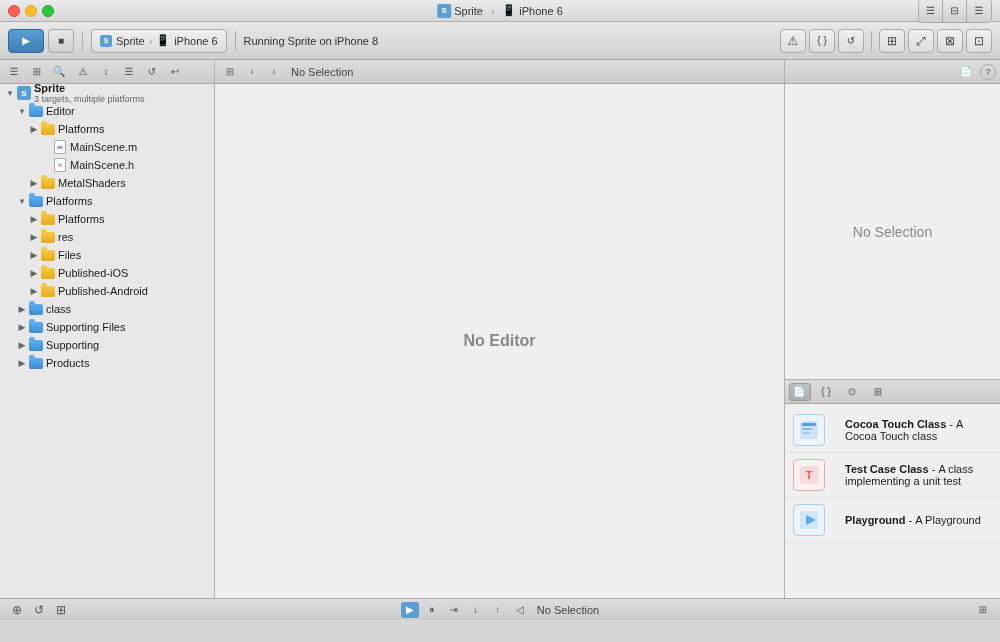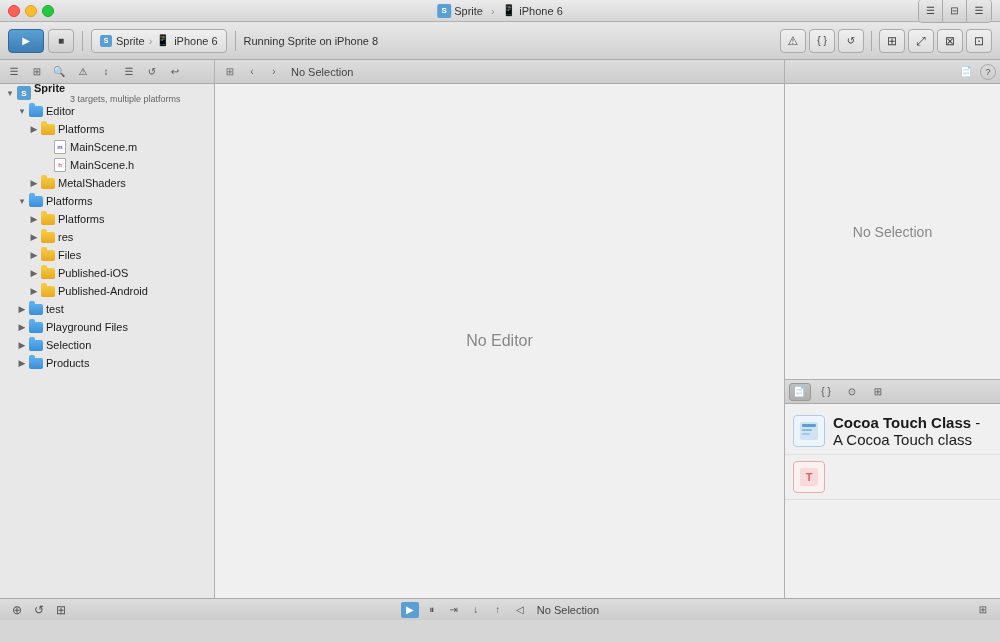--- a/index.html
+++ b/index.html
@@ -292,21 +292,21 @@
     .editor-content {
       flex: 1;
       display: flex;
       align-items: center;
       justify-content: center;
       background: #f0f0f0;
     }
     .no-editor-text {
       font-size: 16px;
       color: #888;
-      font-weight: 400;
+      font-weight: 700;
     }
 
     
     .inspector-panel {
       width: 215px;
       background: #f0f0f0;
       display: flex;
       flex-direction: column;
       flex-shrink: 0;
     }
@@ -404,23 +404,24 @@
       align-items: center;
       justify-content: center;
       flex-shrink: 0;
       font-size: 10px;
       color: #555;
     }
     .lib-info {
       flex: 1;
     }
     .lib-title {
-      font-size: 15px;
+      font-size: 11px;
       color: #1a1a1a;
       font-weight: 500;
+      margin-left: 12px;
     }
 
     
     .bottom-bar {
       height: 22px;
       background: linear-gradient(to bottom, #ddd, #ccc);
       border-top: 1px solid #aaa;
       display: flex;
       align-items: center;
       padding: 0 8px;
@@ -551,21 +552,21 @@
       <div class="sidebar-tb-btn">↩</div>
     </div>
 
     <div class="tree-item" style="padding-left:4px;">
       <div class="tree-disclosure">▾</div>
       <div class="tree-icon">
         <div class="sprite-icon">S</div>
       </div>
       <div style="display:flex;flex-direction:column;">
         <span style="font-size:11px;color:#1a1a1a;font-weight:600;">Sprite</span>
-        <span style="font-size:9px;color:#666;margin-left:36px;">3 targets, multiple platforms</span>
+        <span style="font-size:9px;color:#666;">3 targets, multiple platforms</span>
       </div>
     </div>
 
     <div class="tree-item" style="padding-left:16px;">
       <div class="tree-disclosure">▾</div>
       <div class="tree-icon">
         <div class="folder-icon folder-icon-blue"></div>
       </div>
       <span>Editor</span>
     </div>
@@ -648,37 +649,37 @@
         <div class="folder-icon"></div>
       </div>
       <span>Published-Android</span>
     </div>
 
     <div class="tree-item" style="padding-left:16px;">
       <div class="tree-disclosure">▶</div>
       <div class="tree-icon">
         <div class="folder-icon folder-icon-blue"></div>
       </div>
-      <span>test</span>
+      <span>class</span>
     </div>
 
     <div class="tree-item" style="padding-left:16px;">
       <div class="tree-disclosure">▶</div>
       <div class="tree-icon">
         <div class="folder-icon folder-icon-blue"></div>
       </div>
-      <span>Playground Files</span>
+      <span>Supporting Files</span>
     </div>
 
     <div class="tree-item" style="padding-left:16px;">
       <div class="tree-disclosure">▶</div>
       <div class="tree-icon">
         <div class="folder-icon folder-icon-blue"></div>
       </div>
-      <span>Selection</span>
+      <span>Supporting</span>
     </div>
 
     <div class="tree-item" style="padding-left:16px;">
       <div class="tree-disclosure">▶</div>
       <div class="tree-icon">
         <div class="folder-icon folder-icon-blue"></div>
       </div>
       <span>Products</span>
     </div>
 
@@ -735,22 +736,44 @@
           </div>
         </div>
 
         <div class="library-item">
           <div class="lib-thumb" style="background:#fdf0f0;border-color:#e0b0b0;">
             <svg width="24" height="24" viewBox="0 0 24 24" fill="none">
               <rect x="3" y="3" width="18" height="18" rx="2" fill="#e06060" opacity="0.15"></rect>
               <text x="12" y="16" text-anchor="middle" font-size="11" fill="#e06060" font-weight="bold">T</text>
             </svg>
           </div>
+          <div class="lib-info">
+            <div class="lib-title">
+              <strong>Test Case Class</strong>
+              <span> - </span>
+              <span style="font-weight:normal;">A class implementing a unit test</span>
+            </div>
+          </div>
         </div>
 
+        <div class="library-item">
+          <div class="lib-thumb" style="background:#eef4fb;border-color:#b0cce4;">
+            <svg width="24" height="24" viewBox="0 0 24 24" fill="none">
+              <rect x="3" y="3" width="18" height="18" rx="3" fill="#5aaef0" opacity="0.2"></rect>
+              <polygon points="9,7 19,12 9,17" fill="#5aaef0"></polygon>
+            </svg>
+          </div>
+          <div class="lib-info">
+            <div class="lib-title">
+              <strong>Playground</strong>
+              <span> - </span>
+              <span style="font-weight:normal;">A Playground</span>
+            </div>
+          </div>
+        </div>
 
       </div>
     </div>
   </div>
 </div>
 
 <div class="bottom-bar">
   <div class="bottom-bar-main">
     <div class="bottom-left">
       <div style="width:18px;height:16px;display:flex;align-items:center;justify-content:center;cursor:pointer;font-size:12px;color:#555;">⊕</div>

